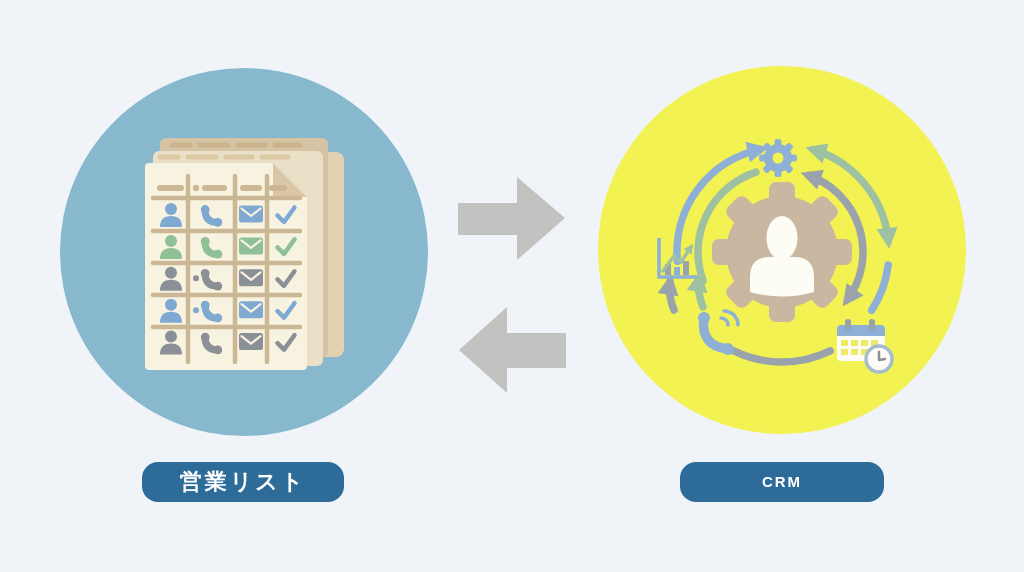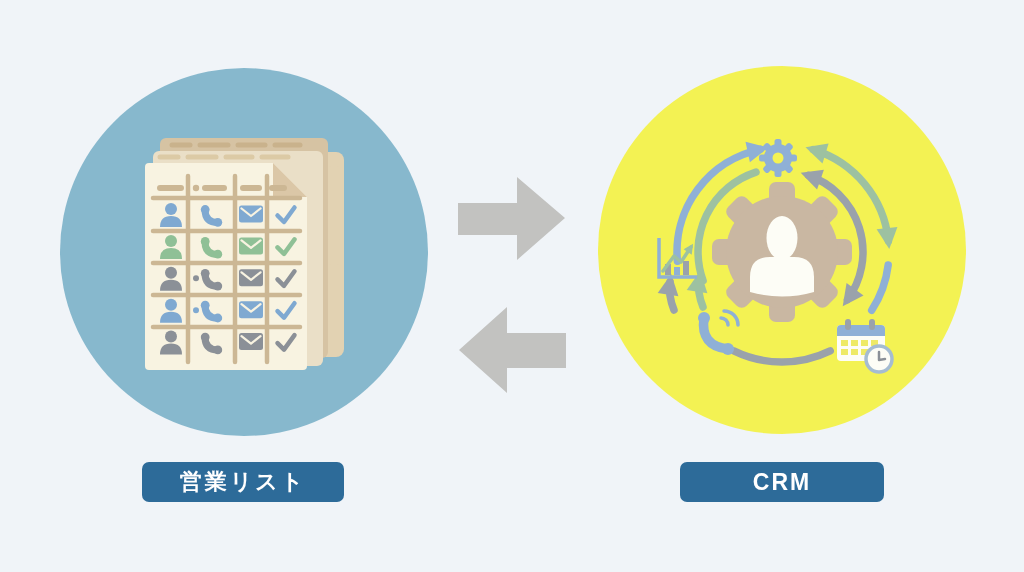--- a/index.html
+++ b/index.html
@@ -12,24 +12,24 @@
     --fold_tan:#dbc7a7; --white_ish:#fdfdf6;
   }
   html,body{margin:0;padding:0;}
   .stage{position:relative;width:1024px;height:572px;background:var(--bg);
          overflow:hidden;font-family:"Liberation Sans",sans-serif;}
   .circle{position:absolute;border-radius:50%;}
   .circle.left{left:60px;top:68px;width:368px;height:368px;background:var(--circle_blue);}
   .circle.right{left:598px;top:66px;width:368px;height:368px;background:var(--circle_yellow);}
   .circle svg{position:absolute;left:0;top:0;width:100%;height:100%;}
   .label{position:absolute;height:40px;line-height:40px;text-align:center;
-         background:var(--label_bg);color:var(--label_text);border-radius:7px;
+         background:var(--label_bg);color:var(--label_text);border-radius:16px;
          font-weight:600;}
   .label.left{left:142px;top:462px;width:202px;font-size:22px;letter-spacing:3px;}
-  .label.right{left:680px;top:462px;width:204px;font-size:23px;letter-spacing:2px;text-align:center;}
+  .label.right{left:680px;top:462px;width:204px;font-size:15px;letter-spacing:2px;text-align:center;}
   .flow-arrows{position:absolute;left:450px;top:170px;}
   .tone-blue{color:var(--icon_blue);}
   .tone-green{color:var(--icon_green);}
   .tone-gray{color:var(--icon_gray);}
 </style>
 </head>
 <body>
 
 <div class="stage">
 

